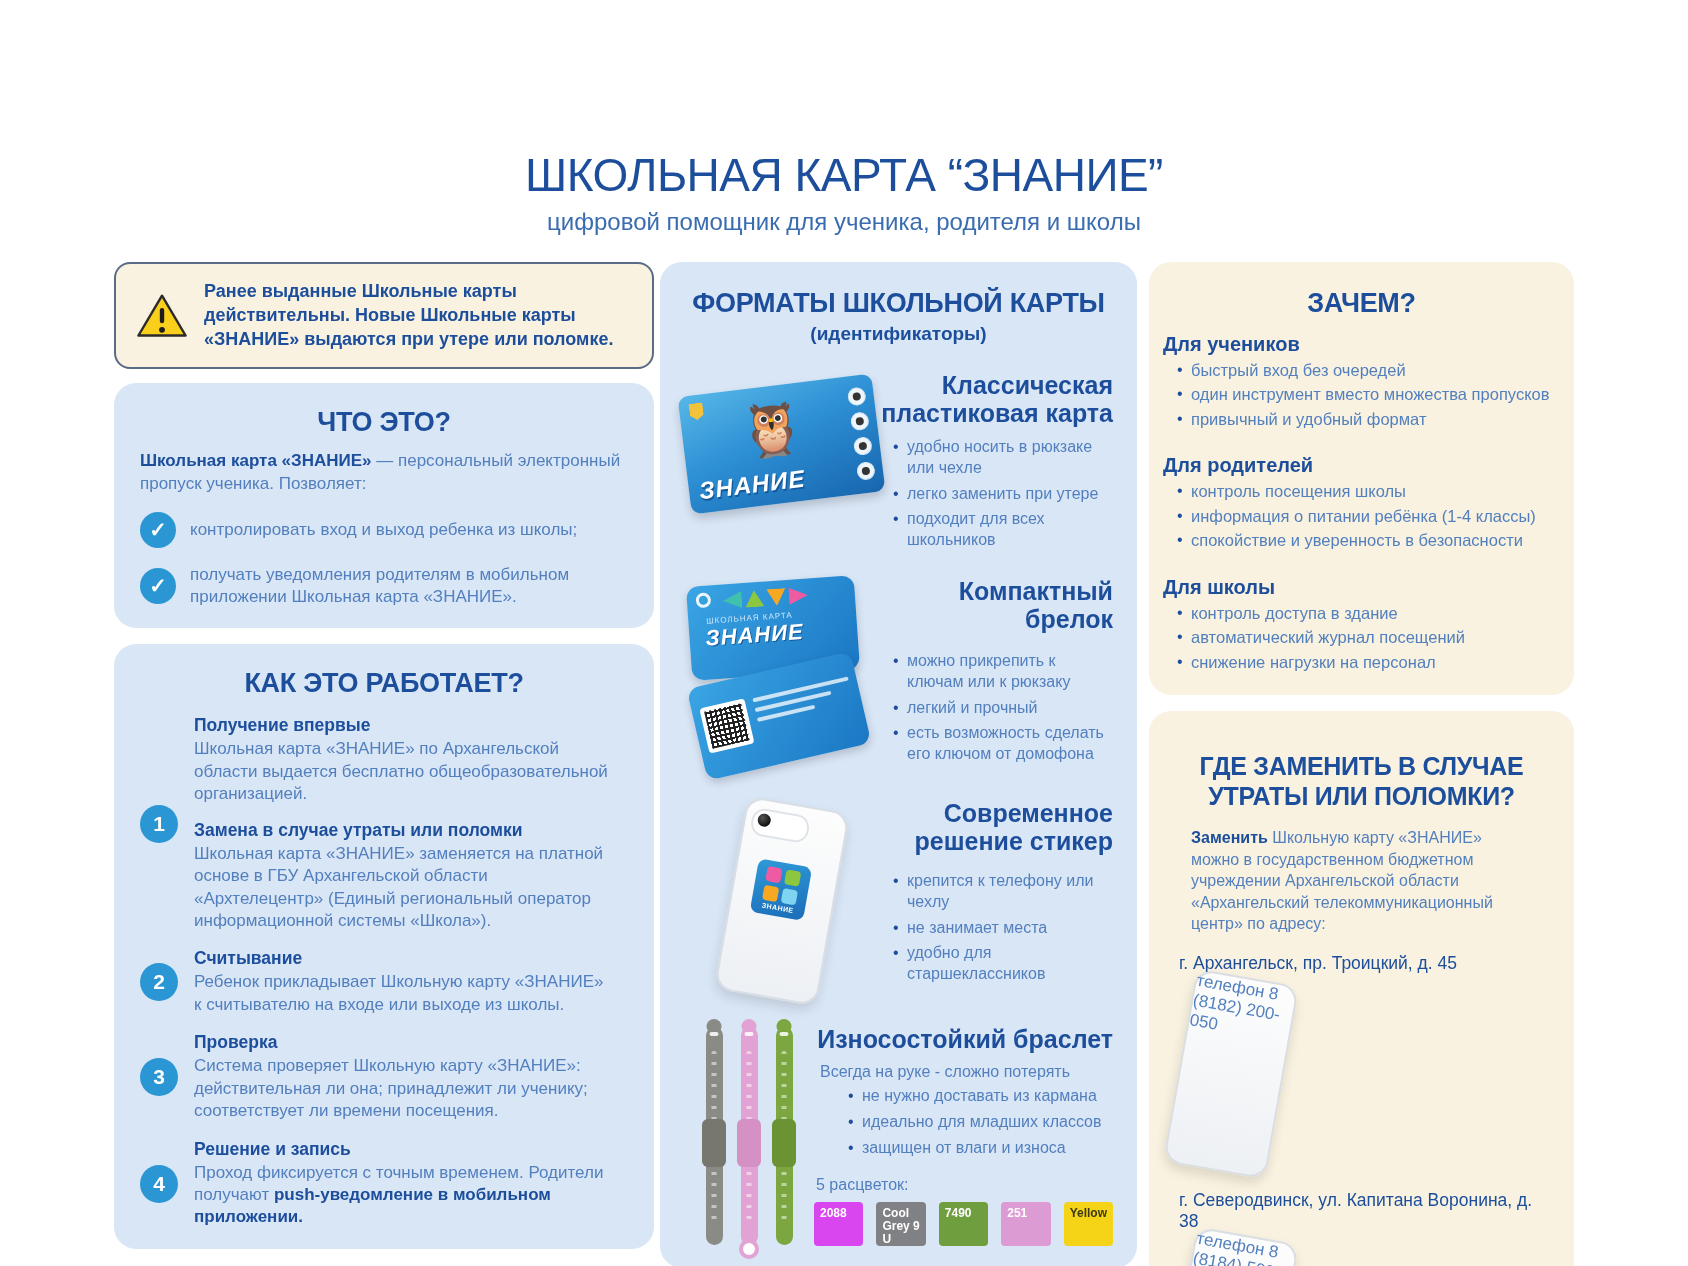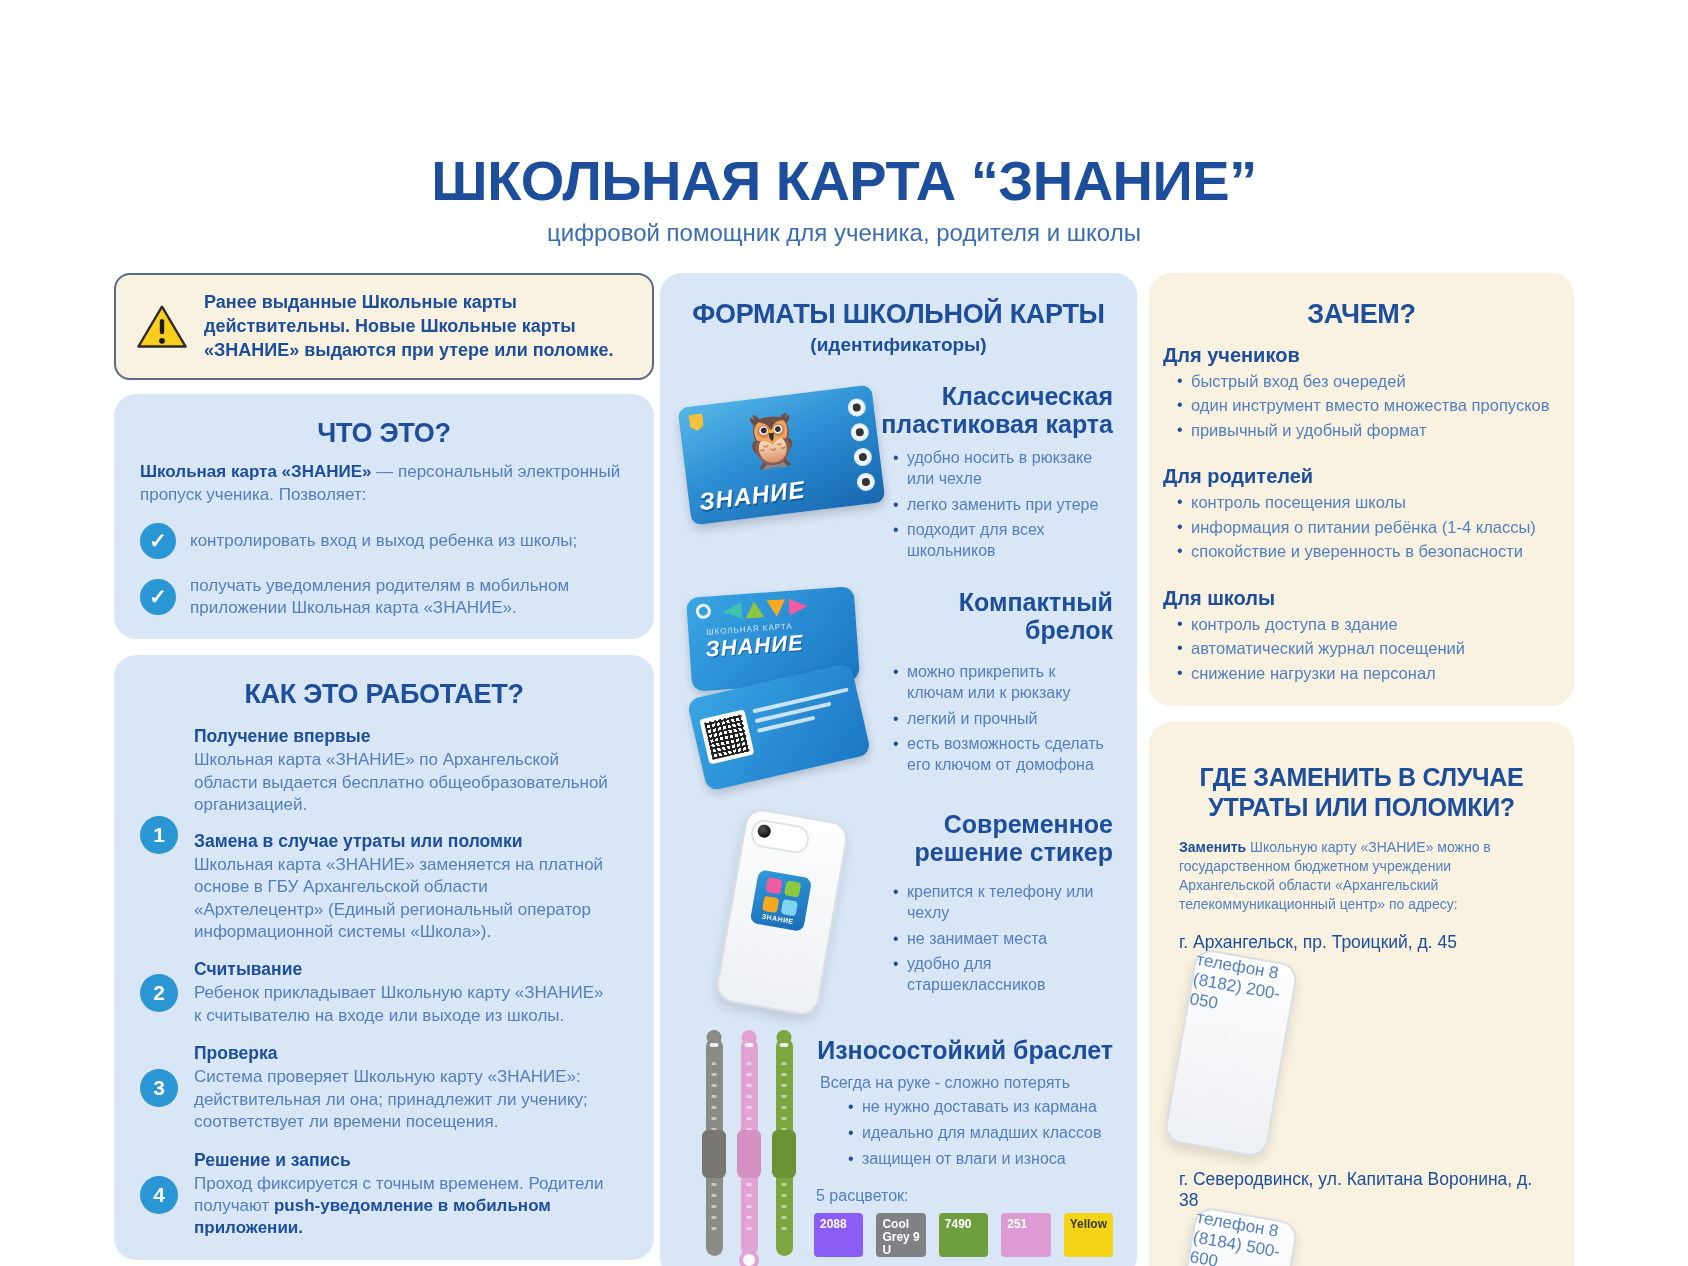--- a/index.html
+++ b/index.html
@@ -1,20 +1,20 @@
 <!DOCTYPE html>
 <html lang="ru"><head>
 <meta charset="utf-8">
 <style>
   html,body{margin:0;padding:0;background:#fff;}
   .page{position:relative;width:1688px;height:1266px;background:#ffffff;overflow:hidden;
         font-family:"Liberation Sans",sans-serif;color:#527fbe;}
   
   .header{padding-top:148px;text-align:center;}
-  .header h1{margin:0;font-size:56px;font-weight:700;color:#1c4e9c;letter-spacing:-0.5px;}
+  .header h1{margin:0;font-size:46px;font-weight:400;color:#1c4e9c;letter-spacing:-0.5px;}
   .header .subtitle{margin-top:6px;font-size:24px;color:#3a6cb0;}
   
   .columns{width:1460px;margin:26px auto 0 auto;display:flex;align-items:flex-start;}
   .col-left{width:540px;flex:none;}
   .col-mid{width:477px;flex:none;margin-left:6px;}
   .col-right{width:425px;flex:none;margin-left:12px;}
   .box{border-radius:22px;padding:20px 26px;box-sizing:border-box;}
   .box.blue{background:#d9e6f6;}
   .box.cream{background:#f9f2e0;}
   .box h2{margin:4px 0 12px 0;text-align:center;font-size:27px;font-weight:700;color:#1c4e9c;letter-spacing:-0.3px;}
@@ -121,30 +121,30 @@
   .strap-pink{background:#e2a2d3;}  .strap-pink .face{background:#d590c4;}
   .strap-green{background:#7ba640;} .strap-green .face{background:#6b9334;}
   .strap-pink .ring{position:absolute;bottom:-14px;left:50%;transform:translateX(-50%);width:12px;height:12px;
         border:4px solid #e2a2d3;border-radius:50%;background:#fff;}
   
   .bracelet-intro{font-size:16px;margin:2px 0 4px 6px;}
   .colors-label{font-size:16px;margin:18px 0 8px 2px;}
   .swatches{display:flex;gap:13px;}
   .swatch{width:66px;height:44px;border-radius:4px;padding:5px 6px;box-sizing:border-box;
           font-size:12px;font-weight:700;color:#fff;line-height:1.05;}
-  .sw-purple{background:#8b5cf6;} .sw-gray{background:#808184;} .sw-green{background:#6f9e3f;}
+  .sw-purple{background:#d946ef;} .sw-gray{background:#808184;} .sw-green{background:#6f9e3f;}
   .sw-pink{background:#dc9bd2;}  .sw-yellow{background:#f5d317;color:#3a3a15;}
   
   .why{min-height:378px;padding:22px 14px;}
   .group{margin-top:14px;}
   .group h3{margin:0 0 4px 0;font-size:20px;font-weight:700;color:#1c4e9c;}
   .why ul.bullets li{font-size:16.5px;margin-top:3px;}
   .where{margin-top:16px;min-height:486px;padding:26px 30px;}
   .where h2{max-width:340px;margin:14px auto 16px auto;font-size:25px;line-height:1.2;}
-  .where .intro{font-size:14px;line-height:1.35;margin:0;}
+  .where .intro{font-size:16px;line-height:1.35;margin:12px;}
   .where .intro b{color:#1c4e9c;}
   .addr{margin-top:18px;}
   .addr .addr-line{font-size:17.5px;font-weight:400;color:#1c4e9c;}
   .addr .phone{font-size:17px;margin-top:2px;}
 </style>
 </head>
 <body>
 
 <div class="page">
 

